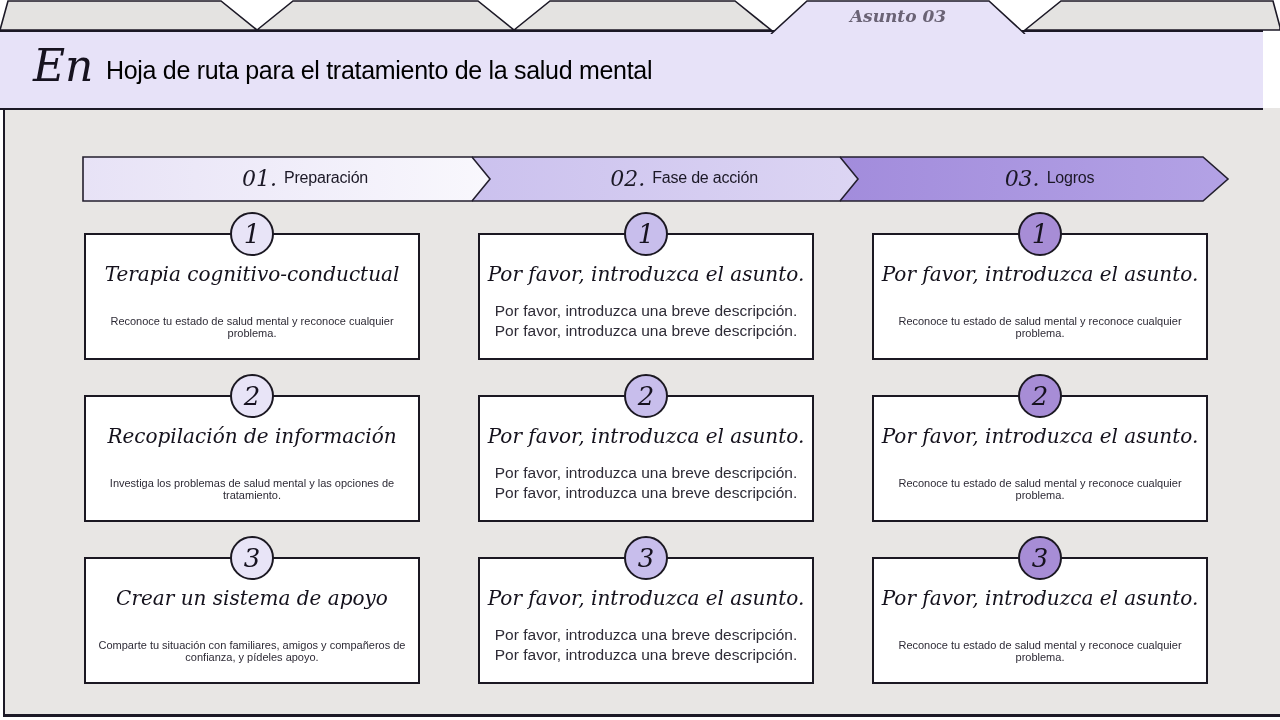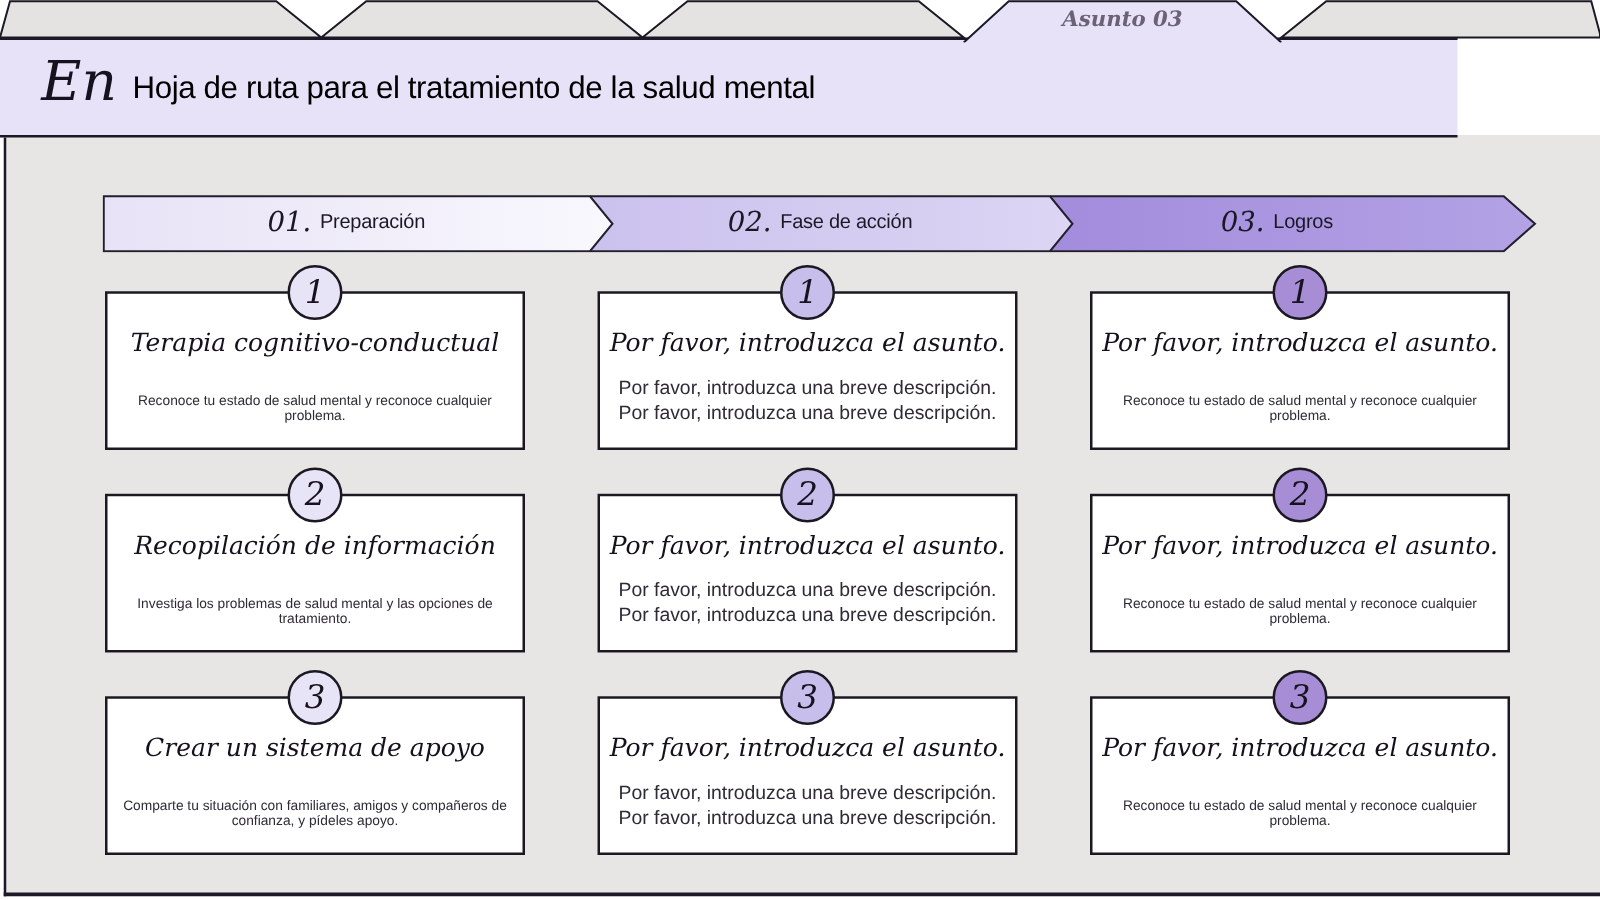--- a/index.html
+++ b/index.html
@@ -6,34 +6,34 @@
   .page{position:relative;width:1280px;height:720px;background:#ffffff;overflow:hidden;
         font-family:"Liberation Sans", sans-serif;}
 
   
   .tabs-svg{position:absolute;left:0;top:0;z-index:3;}
   .active-tab-label{position:absolute;left:771px;top:2px;width:254px;height:28px;z-index:4;
         display:flex;align-items:center;justify-content:center;
         font-family:"DejaVu Serif", serif;font-style:italic;font-size:17px;color:#6a6375;font-weight:bold;}
 
   
-  .header{position:absolute;left:0;top:30px;width:1166px;height:76px;background:#e7e2f8;
+  .header{position:absolute;left:0;top:30px;width:1263px;height:76px;background:#e7e2f8;
         border-top:2px solid #1c1926;border-bottom:2px solid #1c1926;z-index:2;}
   .logo{position:absolute;left:33px;top:8px;font-family:"DejaVu Serif", serif;
         font-style:italic;font-size:44px;color:#16121f;}
   .page-title{position:absolute;left:106px;top:24px;font-size:25px;color:#000000;letter-spacing:-0.3px;}
 
   
   .main{position:absolute;left:3px;top:108px;width:1277px;height:609px;background:#e8e6e4;
         border-left:2px solid #1c1926;border-bottom:3px solid #1c1926;box-sizing:border-box;z-index:1;}
 
   
   .phasebar{position:absolute;left:82px;top:156px;z-index:2;}
   .phase-label{position:absolute;top:156px;height:44px;display:flex;align-items:center;
-        justify-content:center;gap:7px;z-index:3;color:#1b1826;}
+        justify-content:center;gap:7px;z-index:3;color:#1b1826;margin-left:28px;}
   .phase-label .num{font-family:"DejaVu Serif", serif;font-style:italic;font-size:22px;}
   .phase-label .name{font-size:16px;letter-spacing:-0.2px;}
   .pl-0{left:82px;width:390px;}
   .pl-1{left:472px;width:368px;}
   .pl-2{left:840px;width:363px;}
 
   
   .card{position:absolute;width:336px;height:127px;background:#ffffff;
         border:2px solid #1b1822;box-sizing:border-box;text-align:center;z-index:2;}
   .col-0{left:84px;} .col-1{left:478px;} .col-2{left:872px;}

